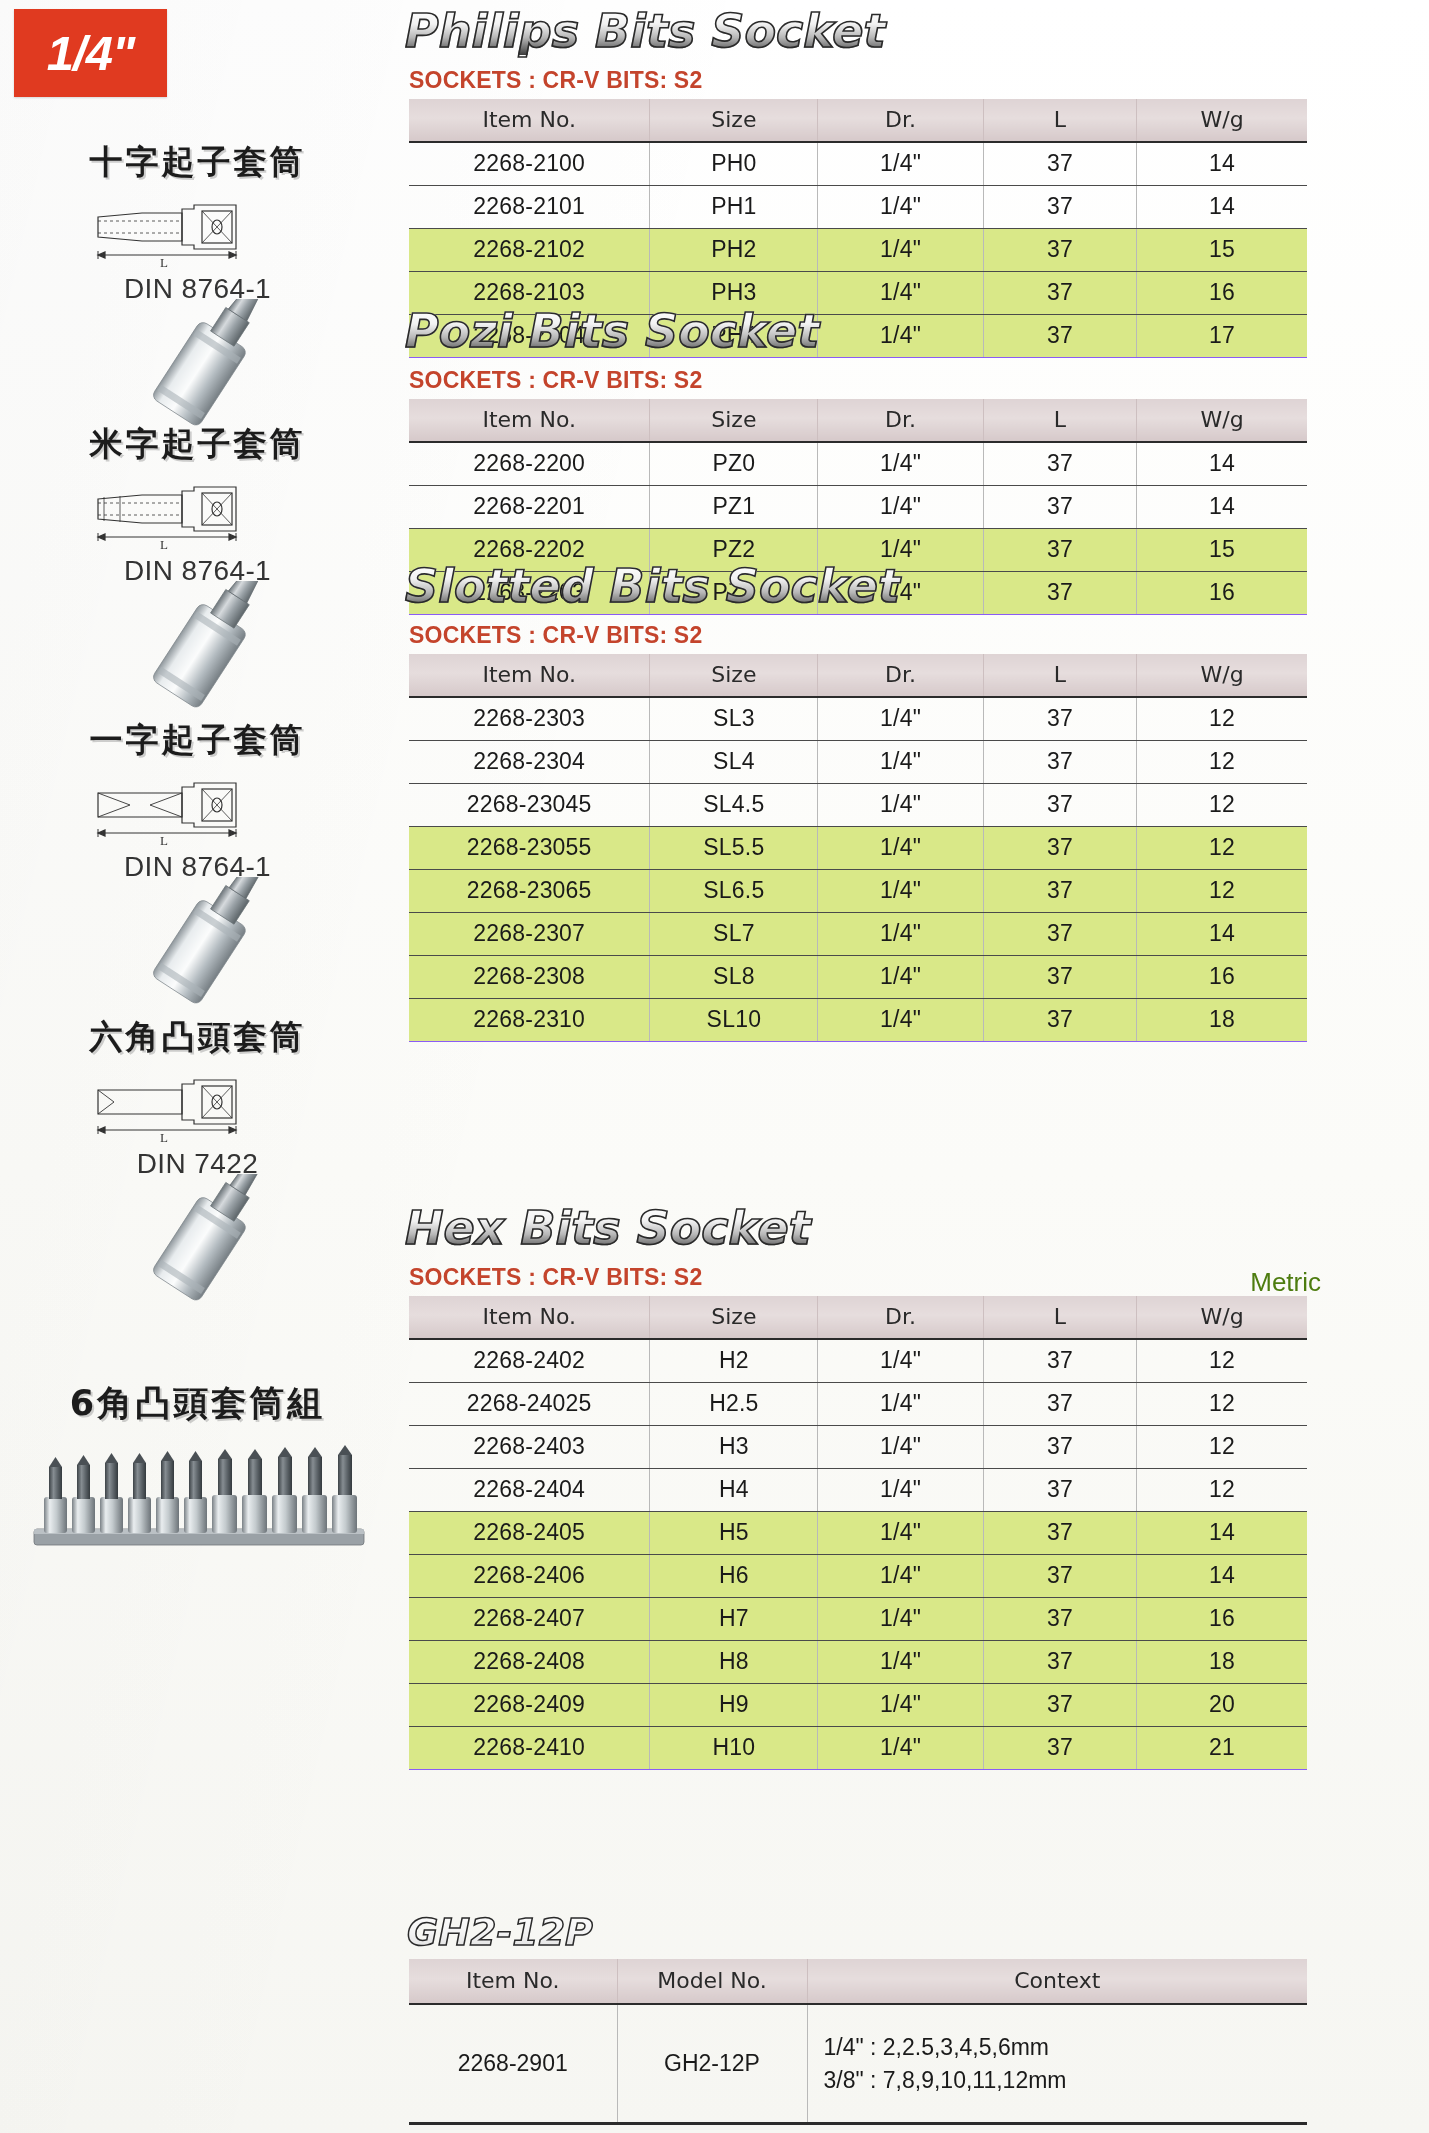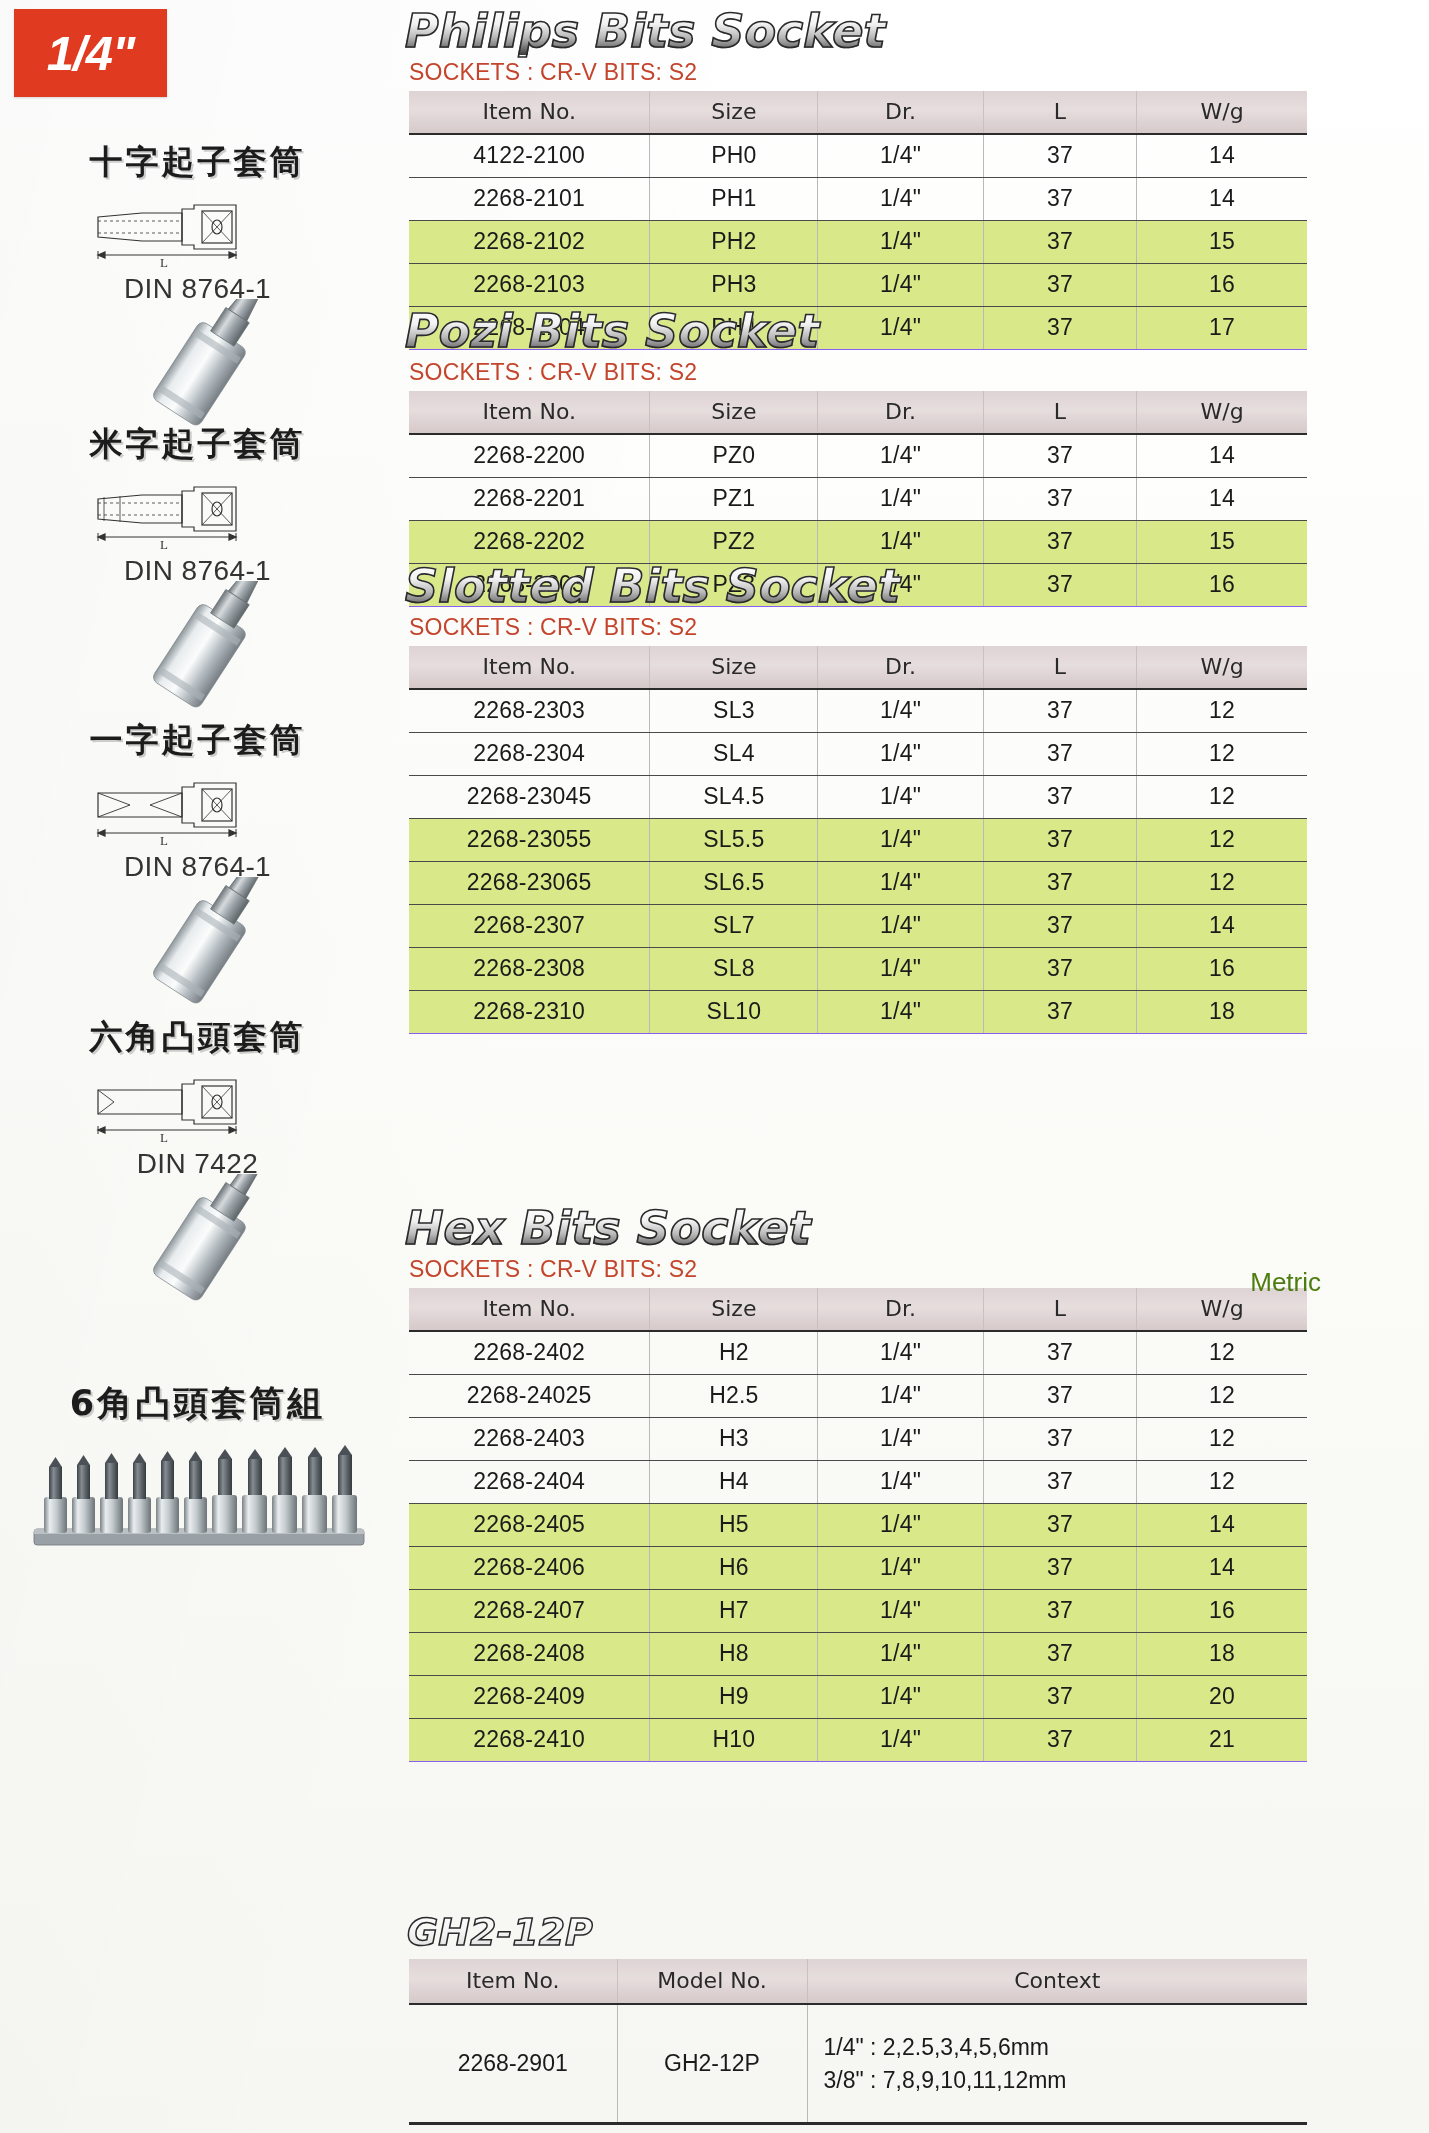--- a/index.html
+++ b/index.html
@@ -100,25 +100,25 @@
     -webkit-text-stroke: 1.6px #2a2a2a;
     background: linear-gradient(180deg, #ffffff 0%, #f2f2f2 34%, #b9b9b9 62%, #6e6e6e 86%, #3a3a3a 100%);
     -webkit-background-clip: text;
     background-clip: text;
     white-space: nowrap;
     padding-left: 10px;
   }
 
   .materials {
     color: #c4442c;
-    font-weight: normal;
+    font-weight: bold;
     font-size: 23px;
     letter-spacing: 0.2px;
     padding-left: 14px;
-    margin-top: 4px;
+    margin-top: 12px;
   }
 
   .metric-tag {
     position: absolute;
     right: 108px;
     color: #4d7c0f;
     font-size: 26px;
     font-weight: normal;
   }
 
@@ -478,21 +478,21 @@
             <tr>
           <th>Item No.</th>
           <th>Size</th>
           <th>Dr.</th>
           <th>L</th>
           <th>W/g</th>
         </tr>
           </thead>
         <tbody>
             <tr>
-              <td>4122-2100</td>
+              <td>2268-2100</td>
               <td>PH0</td>
               <td>1/4"</td>
               <td>37</td>
               <td>14</td>
             </tr>
             <tr>
               <td>2268-2101</td>
               <td>PH1</td>
               <td>1/4"</td>
               <td>37</td>

